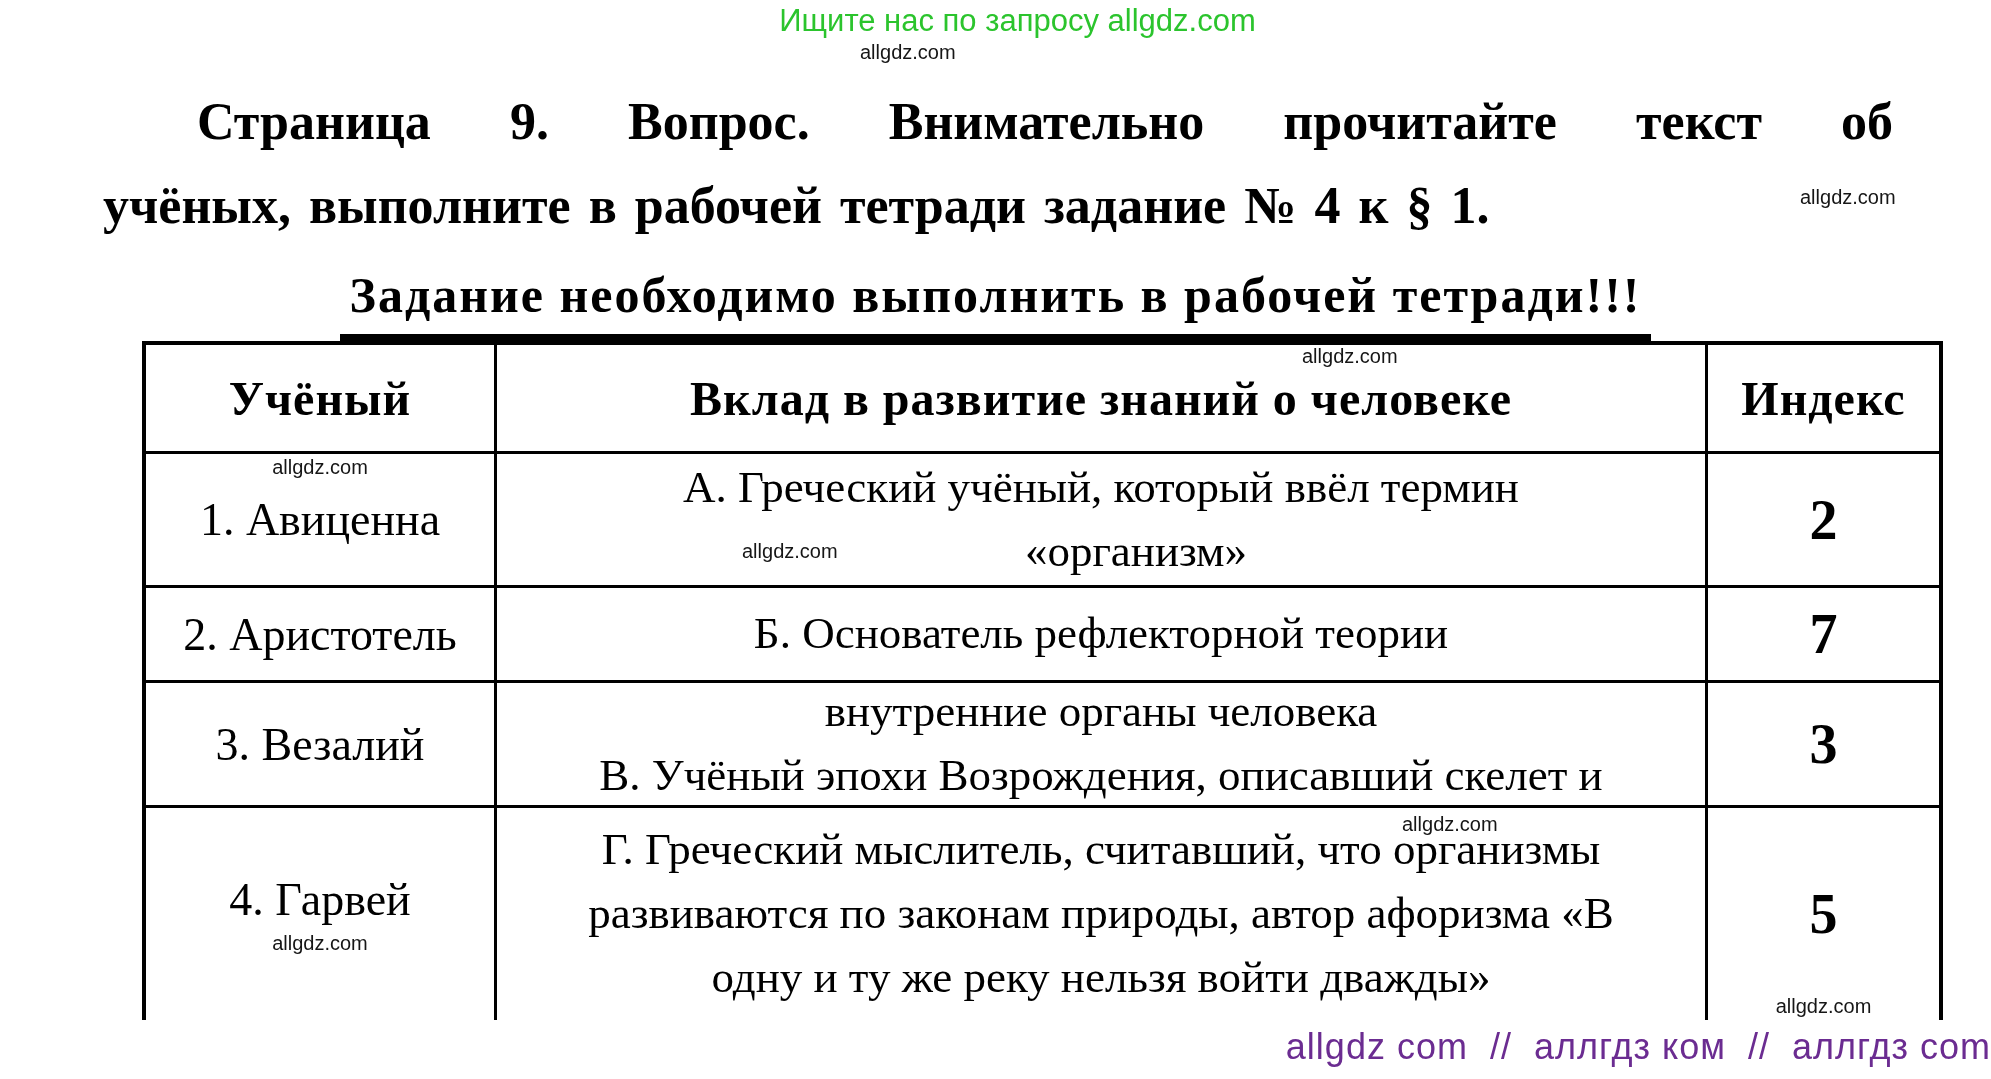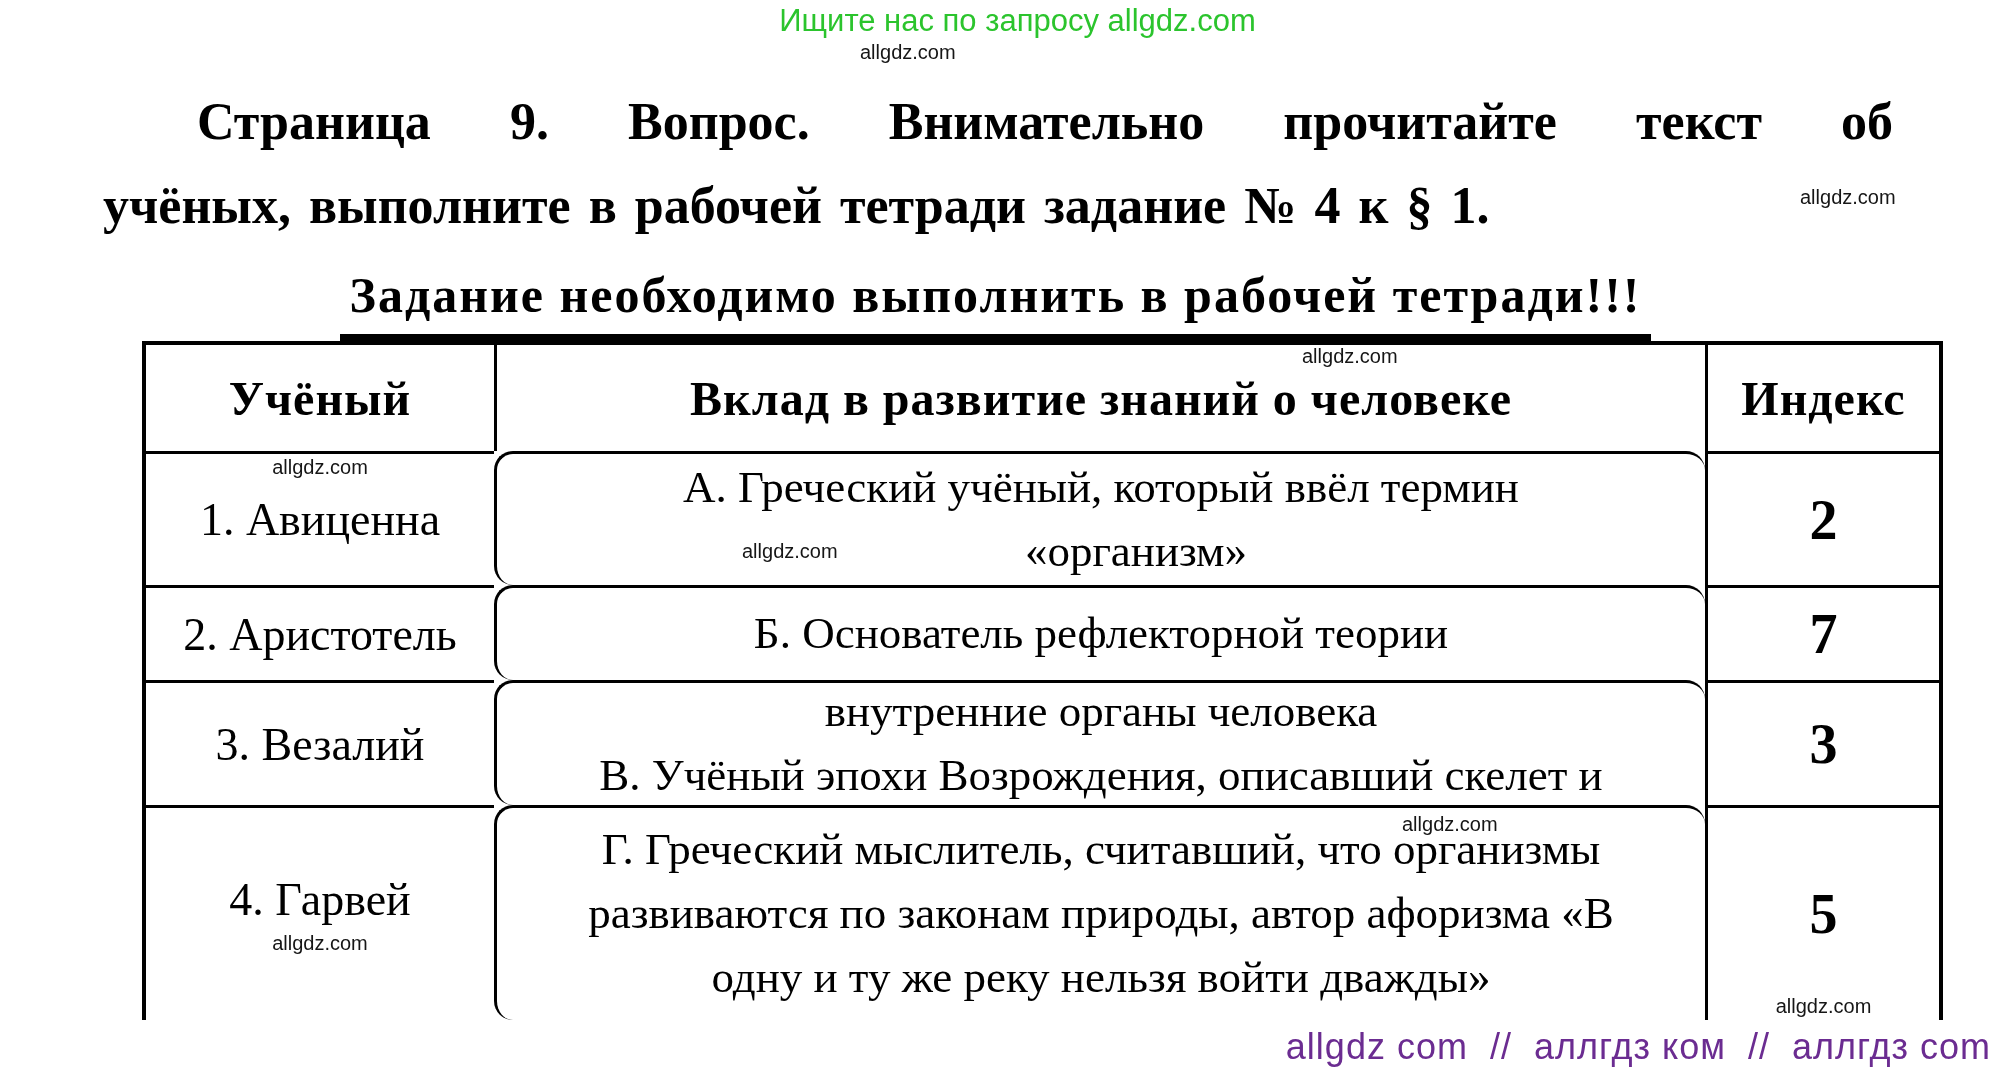--- a/index.html
+++ b/index.html
@@ -53,21 +53,21 @@
   }
   .cell {
     position: relative;
     display: flex; align-items: center; justify-content: center;
     text-align: center;
   }
   .bl { border-left: 3px solid #000; }
   .bt { border-top: 3px solid #000; }
   .head { font-weight: bold; font-size: 48px; letter-spacing: 1px; }
   .name { font-size: 46px; }
-  .desc { flex-direction: column; font-size: 45px; line-height: 1.42; border-radius: 19px; }
+  .desc { flex-direction: column; font-size: 45px; line-height: 1.42; }
   .idx  { font-size: 56px; font-weight: bold; }
   .dline { width: 100%; }
 
   .col-stack { flex-direction: column; }
   .wm-cell-top   { position: absolute; top: 2px; left: 50%; transform: translateX(-50%); white-space: nowrap; }
   .wm-header     { position: absolute; top: 0px; left: 805px; white-space: nowrap; }
   .lrel          { position: relative; }
   .wm-inline     { position: absolute; left: 245px; top: 50%; transform: translateY(-50%); white-space: nowrap; }
   .shift-r       { display: inline-block; margin-left: 70px; }
   .wm-r4desc     { position: absolute; top: 2px; left: 905px; white-space: nowrap; }

